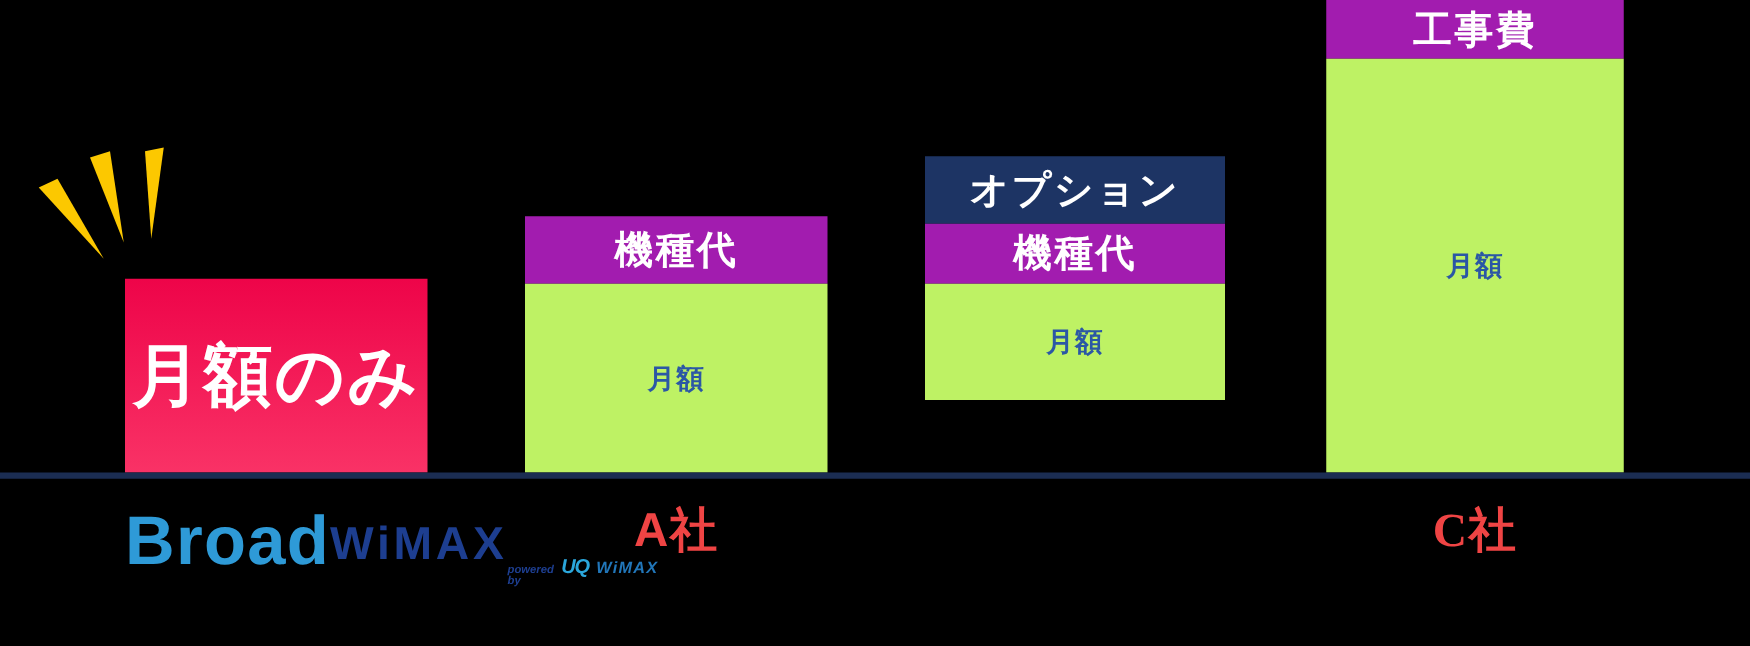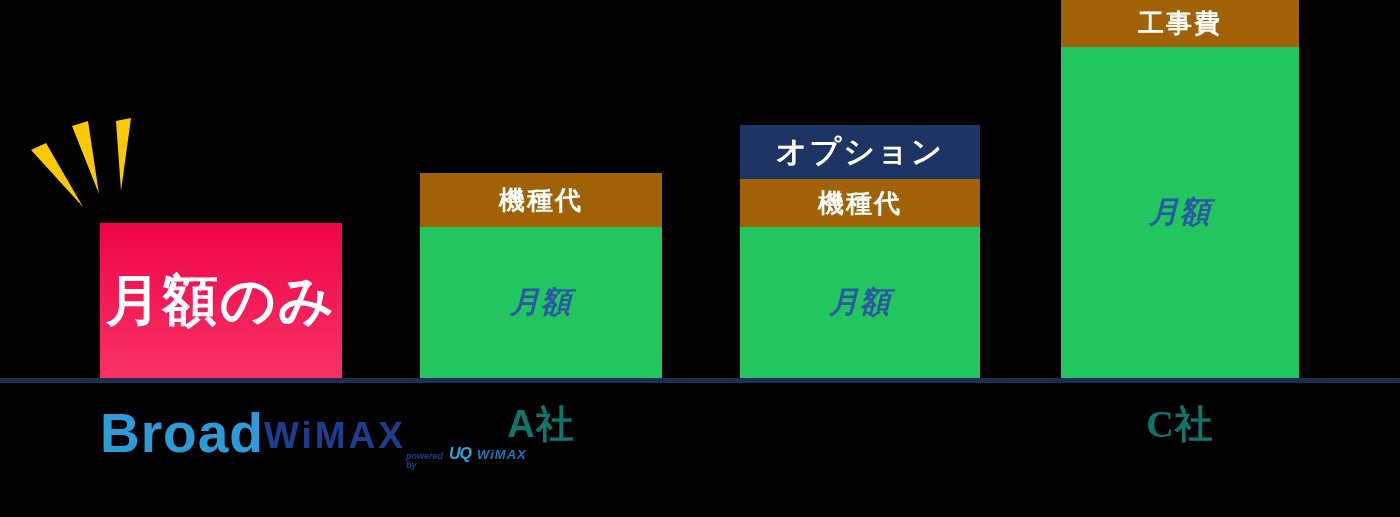--- a/index.html
+++ b/index.html
@@ -12,41 +12,41 @@
   }
   
   .baseline{
     position:absolute;left:0;top:378px;width:1400px;height:5px;
     background:#1b2d52;
   }
   
   .bar{position:absolute;display:flex;flex-direction:column;}
   .bar-broad{left:100px;top:223px;width:242px;height:155px;}
   .bar-a{left:420px;top:173px;width:242px;height:205px;}
-  .bar-b{left:740px;top:125px;width:240px;height:253px;}
+  .bar-b{left:740px;top:125px;width:240px;height:195px;}
   .bar-c{left:1061px;top:0px;width:238px;height:378px;}
 
   .seg{display:flex;align-items:center;justify-content:center;}
   .seg-pink{
     flex:1;
     background:linear-gradient(180deg,#ee0449 0%,#f93266 100%);
     color:#ffffff;font-size:55px;font-weight:bold;letter-spacing:2px;
   }
-  .seg-mid{background:#a16207;color:#ffffff;font-size:26px;font-weight:bold;letter-spacing:2px;}
+  .seg-mid{background:#a21caf;color:#ffffff;font-size:31px;font-weight:bold;letter-spacing:2px;}
   .seg-navy{background:#1d3464;color:#ffffff;font-size:31px;font-weight:bold;letter-spacing:2px;}
-  .seg-light{flex:1;background:#22c55e;color:#2b57a5;font-size:30px;font-weight:bold;letter-spacing:1px;font-style:italic;}
+  .seg-light{flex:1;background:#bef264;color:#2b57a5;font-size:22px;font-weight:bold;letter-spacing:1px;}
   .h54{height:54px;flex:0 0 54px;}
   .h48{height:48px;flex:0 0 48px;}
   .h47{height:47px;flex:0 0 47px;}
 
   
   .co-label{
     position:absolute;top:402px;height:44px;
     display:flex;align-items:center;justify-content:center;
-    color:#0f766e;font-size:38px;font-weight:bold;letter-spacing:1px;
+    color:#ef4444;font-size:38px;font-weight:bold;letter-spacing:1px;
   }
   .co-a{left:420px;width:242px;}
   .co-b{left:740px;width:240px;}
   .co-c{left:1061px;width:238px;font-family:Liberation Serif, serif;}
 
   
   .brand{
     position:absolute;left:100px;top:396px;width:242px;
     display:flex;flex-direction:row;align-items:center;line-height:1;
   }

